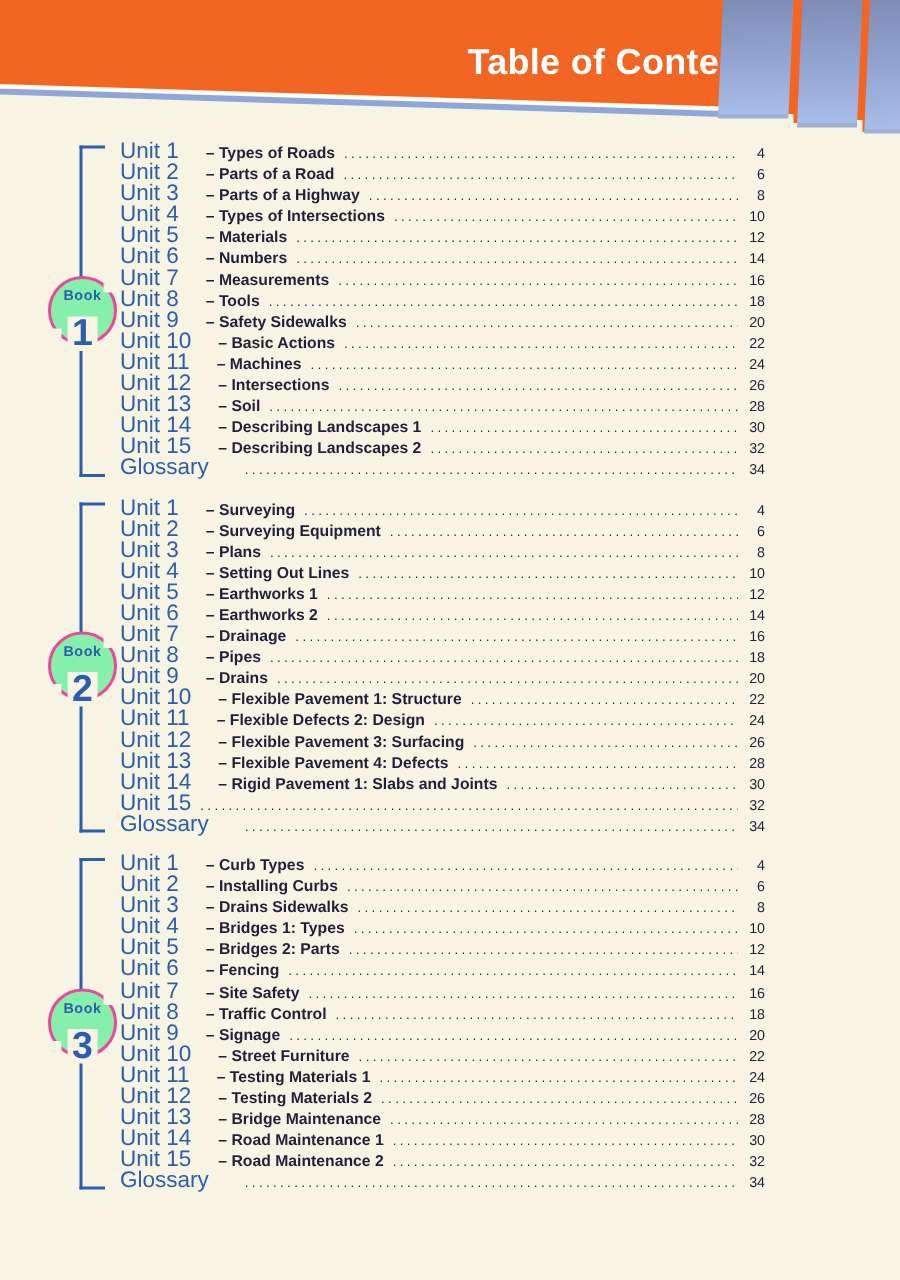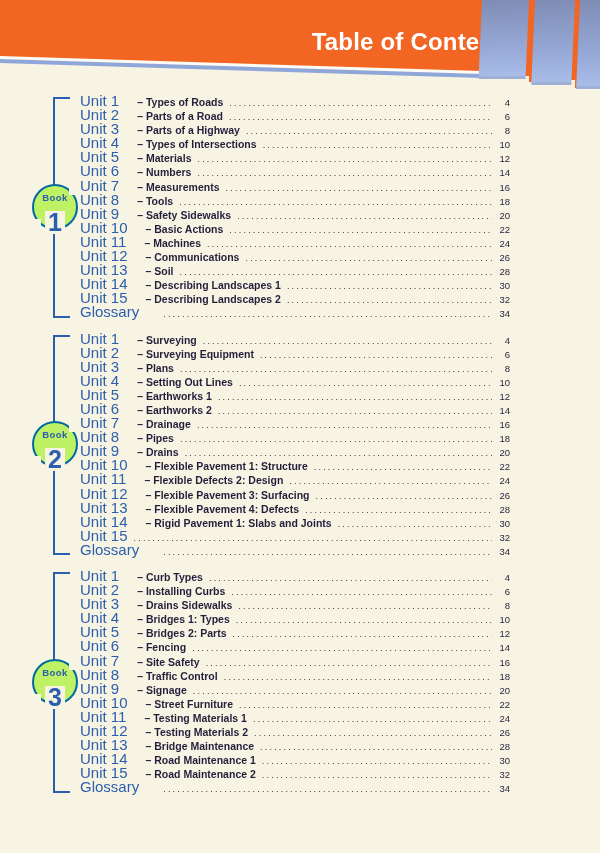--- a/index.html
+++ b/index.html
@@ -34,22 +34,22 @@
   
   .toc{position:absolute;top:94px;left:0;width:600px;}
   .book-section{position:relative;padding-left:80px;margin-bottom:12px;}
   .bracket{
     position:absolute;left:53px;top:3px;bottom:2px;width:15px;
     border:2px solid #2B5EAC;border-right:none;
   }
   .badge{
     position:absolute;left:32px;top:50%;transform:translateY(-50%);
     width:46px;height:46px;box-sizing:border-box;
-    border:2px solid #0369a1;border-radius:50%;
-    background:#bef264;z-index:2;
+    border:2px solid #ec4899;border-radius:50%;
+    background:#86efac;z-index:2;
   }
   .badge::before{content:"";position:absolute;width:6px;height:6px;background:#F8F4E4;top:3px;right:1px;}
   .badge::after{content:"";position:absolute;width:6px;height:6px;background:#F8F4E4;bottom:3px;left:1px;}
   .badge-label{
     position:absolute;top:6px;left:0;right:0;text-align:center;
     font-size:9.5px;font-weight:700;color:#2B5EAC;letter-spacing:.4px;
   }
   .badge-number{
     position:absolute;bottom:-6px;left:50%;transform:translateX(-50%);
     font-size:25px;line-height:23px;font-weight:700;color:#2B5EAC;
@@ -164,21 +164,21 @@
 
   <li class="row">
     <span class="unit">Unit 11</span>
     <span class="entry-title">– Machines</span>
     <span class="dots"></span>
     <span class="page-num">24</span>
   </li>
 
   <li class="row">
     <span class="unit">Unit 12</span>
-    <span class="entry-title">– Communications</span>
+    <span class="entry-title">– Intersections</span>
     <span class="dots"></span>
     <span class="page-num">26</span>
   </li>
 
   <li class="row">
     <span class="unit">Unit 13</span>
     <span class="entry-title">– Soil</span>
     <span class="dots"></span>
     <span class="page-num">28</span>
   </li>

